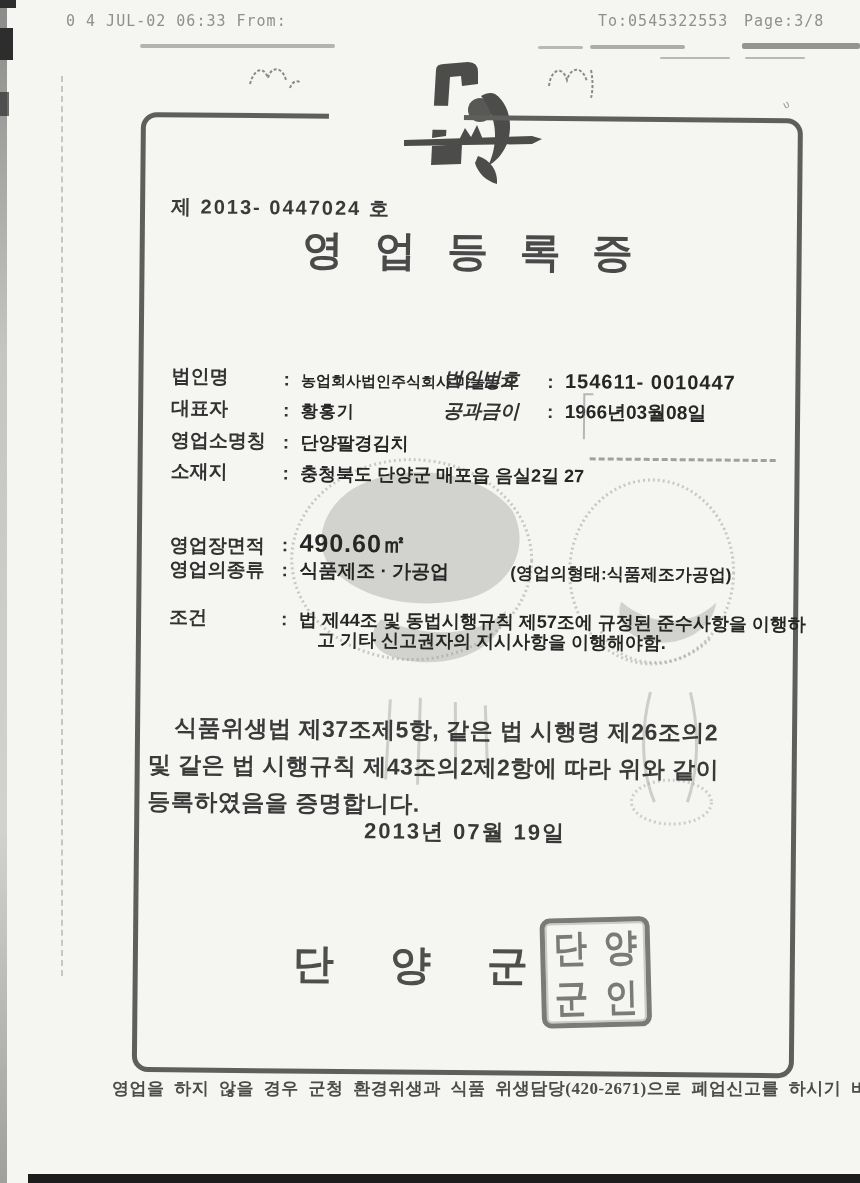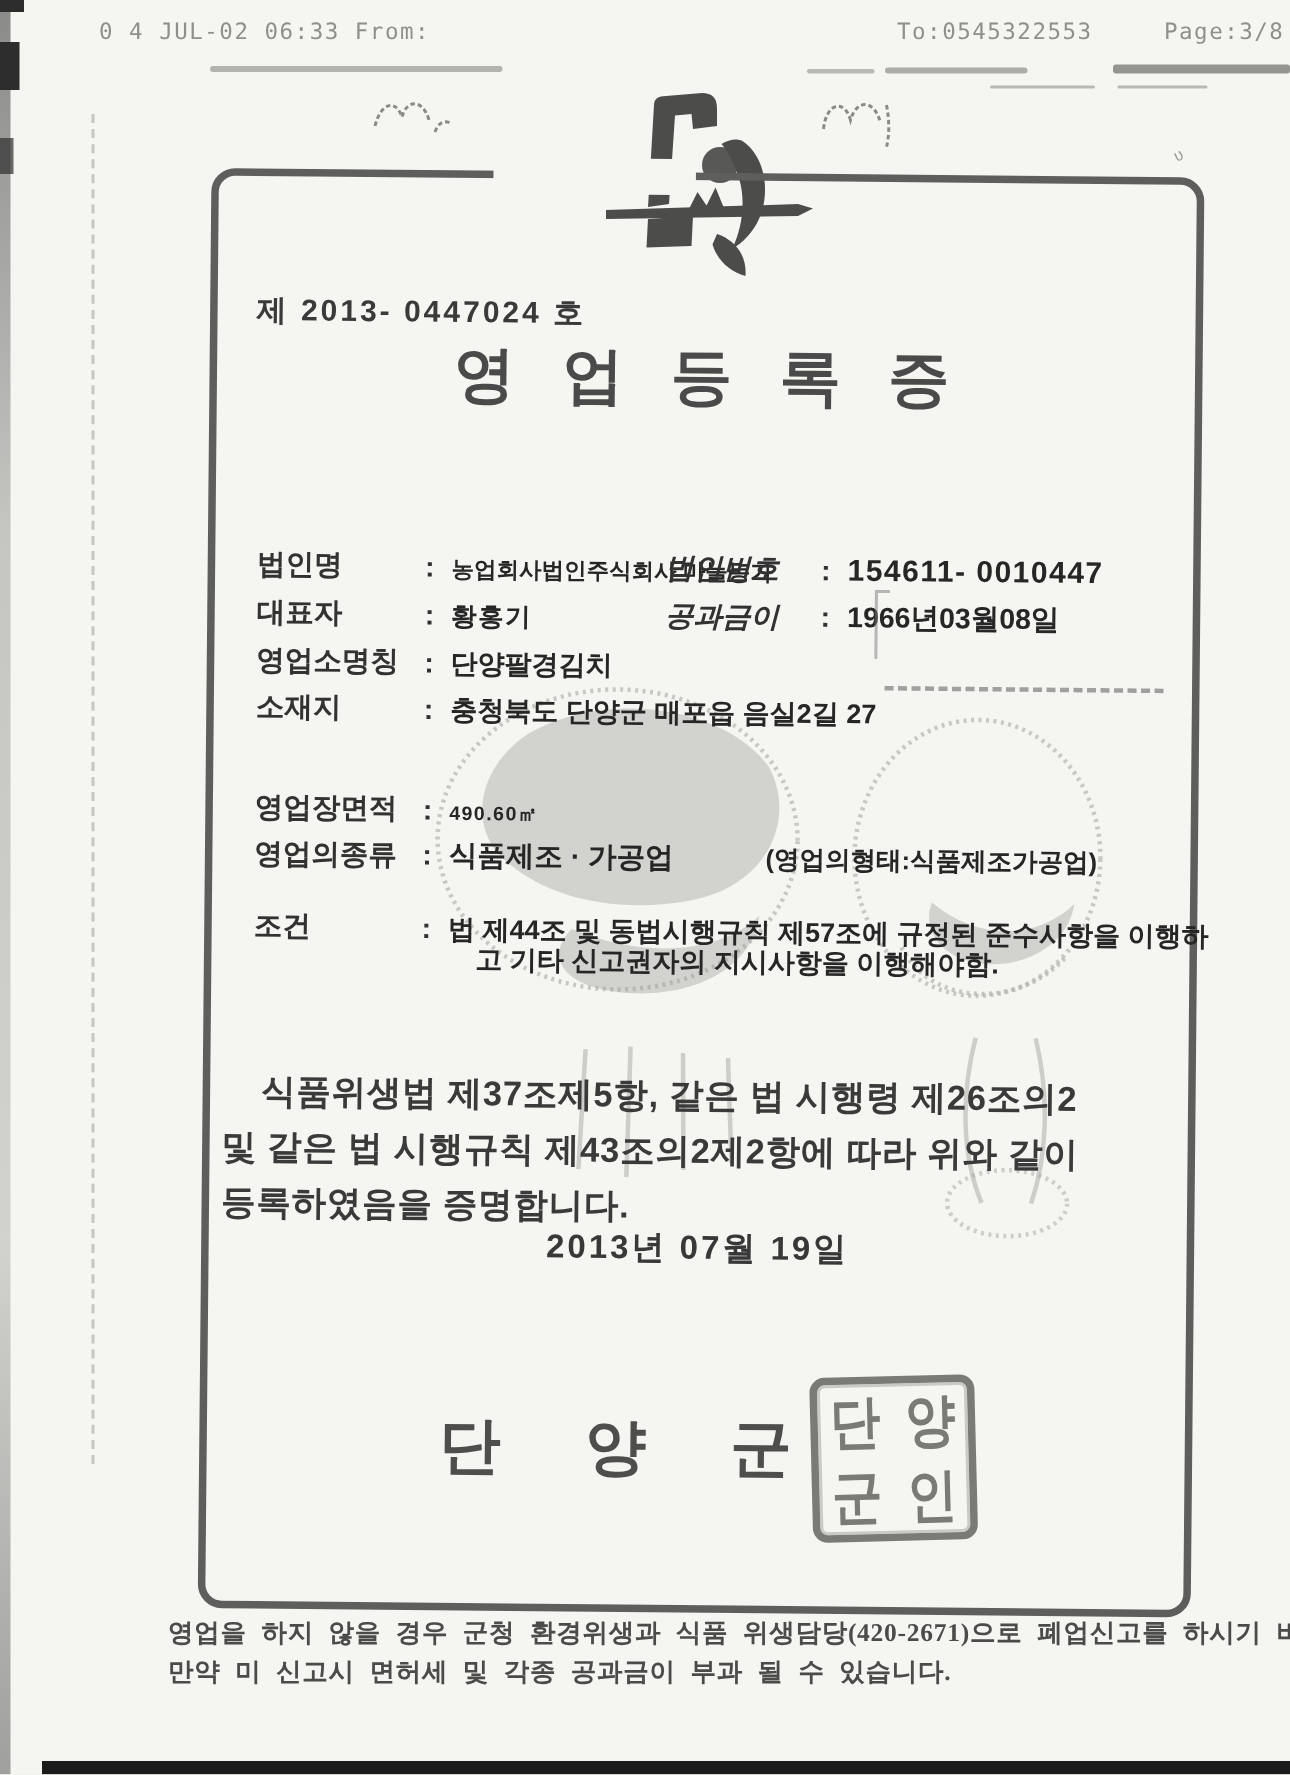--- a/index.html
+++ b/index.html
@@ -6,21 +6,21 @@
   body{background:#e9e9e6;font-family:"Liberation Sans",sans-serif;}
   .page{
     position:relative;width:860px;height:1183px;margin:0 auto;
     background:#f5f5f1;overflow:hidden;color:#353535;
   }
   
   .fax{position:absolute;top:12px;font-family:"DejaVu Sans Mono",monospace;
        font-size:15px;color:#8f8f8c;letter-spacing:1px;white-space:pre;}
   .fax.sent{left:66px;}
   .fax.to{left:598px;}
-  .fax.pg{left:776px;}
+  .fax.pg{left:744px;}
   
   .edge-strip{position:absolute;left:0;top:0;width:7px;height:1183px;
       background:linear-gradient(#6f6f6f, #b9b9b6 30%, #c9c9c6 70%, #8a8a88);opacity:.8;}
   .corner-mark{position:absolute;background:#2d2d2d;}
   .smudge{position:absolute;background:#7c7c79;border-radius:2px;}
   .dotline{position:absolute;left:61px;top:76px;height:900px;width:0;
       border-left:2px dashed rgba(120,120,118,.38);}
   .bottombar{position:absolute;left:28px;top:1174px;width:832px;height:9px;background:#1c1c1c;}
   .squiggle{position:absolute;color:#9a9a97;font-size:11px;transform:rotate(-25deg);}
   
@@ -160,21 +160,21 @@
       <span class="val" style="font-size:18px;">단양팔경김치</span>
     </div>
 
     <div class="frow" style="left:28px;top:341px;">
       <span class="flabel w110">소재지</span><span class="colon">:</span>
       <span class="val" style="font-size:18px;">충청북도 단양군 매포읍 음실2길 27</span>
     </div>
 
     <div class="frow" style="left:28px;top:408px;">
       <span class="flabel w110">영업장면적</span><span class="colon">:</span>
-      <span class="val" style="font-size:13px;letter-spacing:1px;">490.60㎡</span>
+      <span class="val" style="font-size:25px;letter-spacing:1px;">490.60㎡</span>
     </div>
 
     <div class="frow" style="left:28px;top:439px;">
       <span class="flabel w110">영업의종류</span><span class="colon">:</span>
       <span class="val" style="font-size:19px;">식품제조 · 가공업</span>
       <span class="val note" style="margin-left:56px;">(영업의형태:식품제조가공업)</span>
     </div>
 
     <div class="frow" style="left:28px;top:487px;">
       <span class="flabel w110">조건</span><span class="colon">:</span>
@@ -194,15 +194,14 @@
 
     <div class="seal">
       <span>단</span>
       <span>양</span>
       <span>군</span>
       <span>인</span>
     </div>
   </div>
 
   <div class="footer-line f1">영업을 하지 않을 경우 군청 환경위생과 식품 위생담당(420-2671)으로 폐업신고를 하시기 바랍니다.</div>
-  <div class="footer-line f2">만약 미 신고시 면허세 및 각종 공과금이 부과 될 수 있습니다.</div>
 
 </div>
 
 </body></html>

